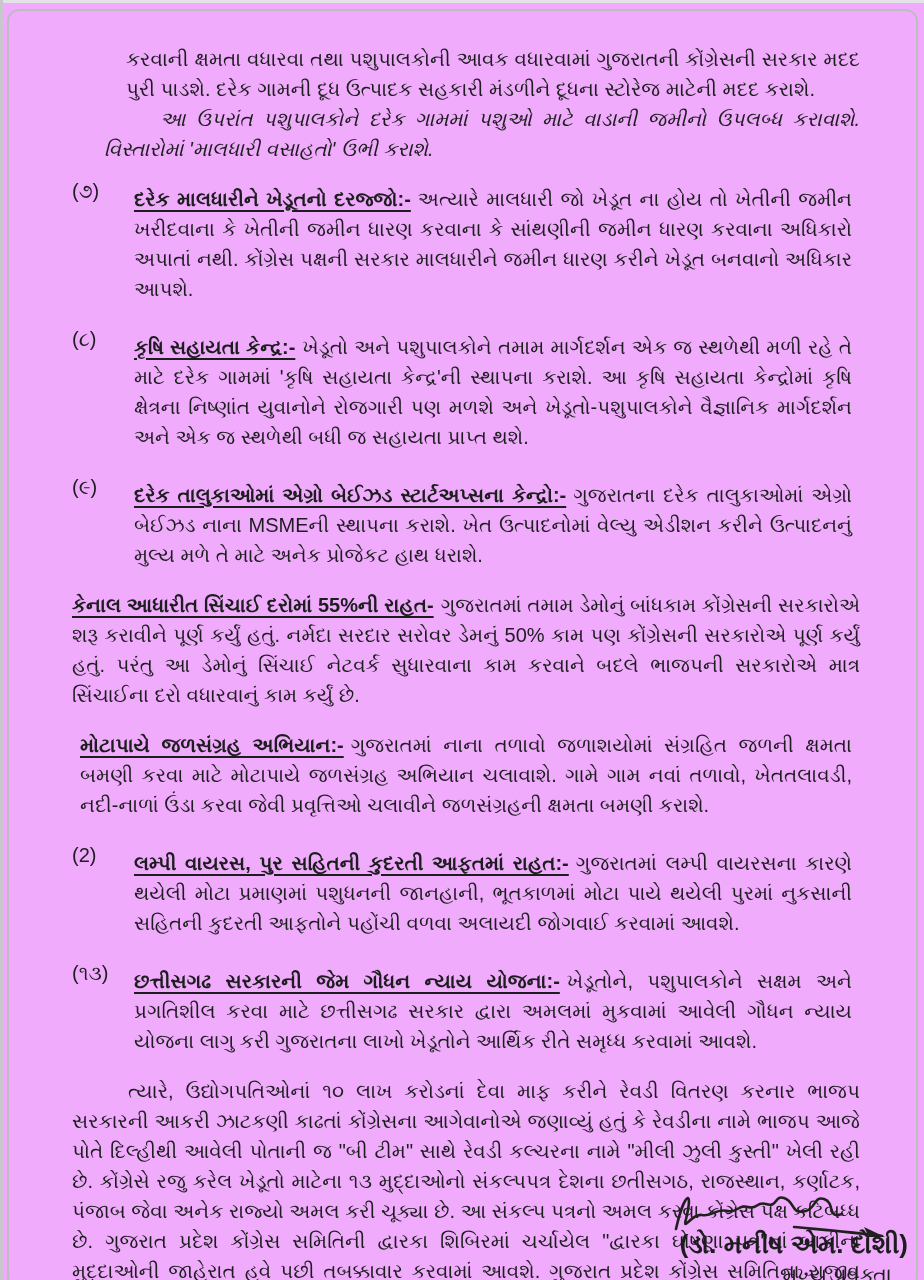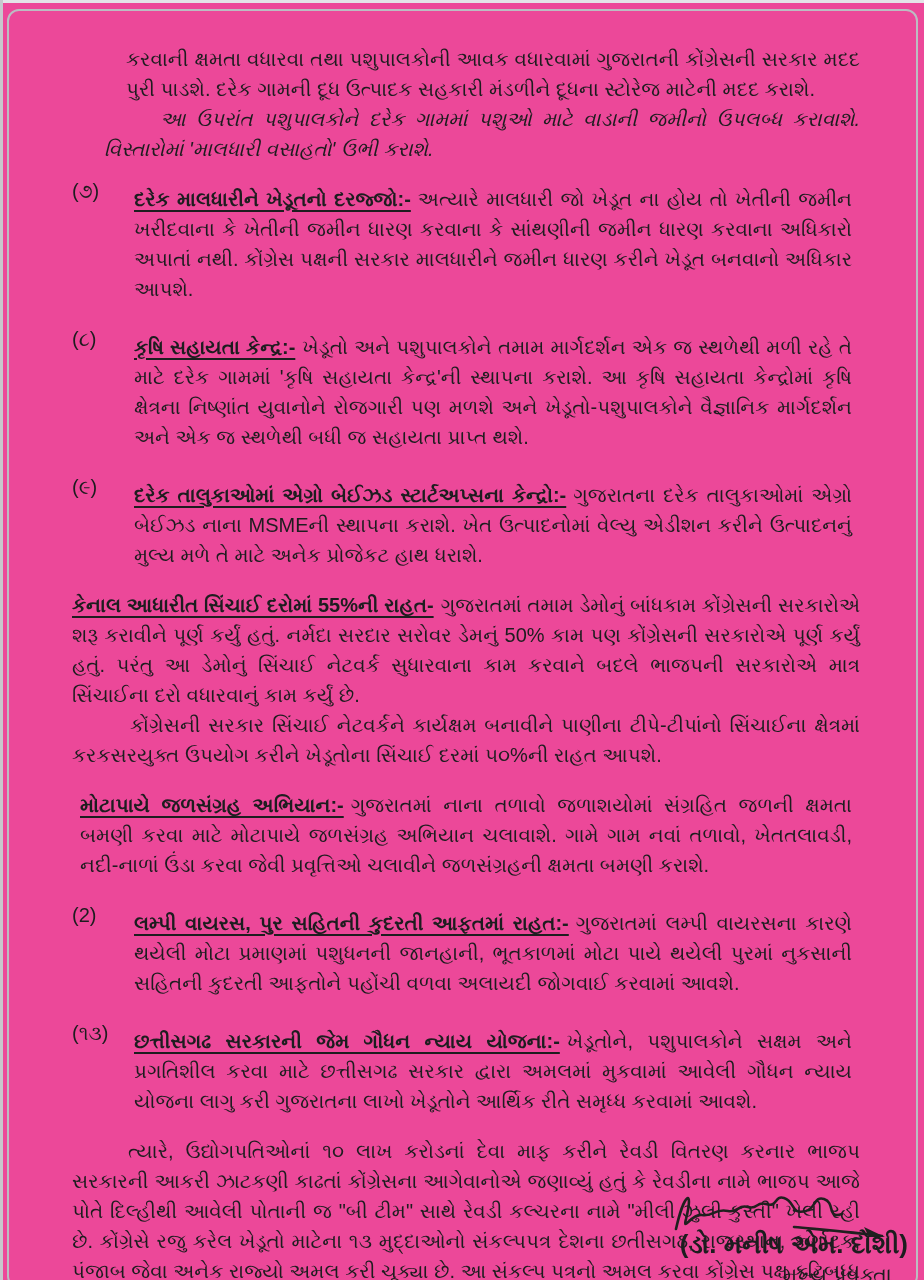--- a/index.html
+++ b/index.html
@@ -5,21 +5,21 @@
   html,body{margin:0;padding:0;}
   body{
     width:924px;height:1280px;
     background:#f2f2f4;
     font-family:"Liberation Sans","DejaVu Sans",sans-serif;
     position:relative;
     overflow:hidden;
   }
   .scan{
     position:absolute;inset:0;
-    background:#ec4899;
+    background:#f0abfc;
   }
   .edge-shadow{
     position:absolute;left:0;top:0;bottom:0;width:3px;
     background:#c7c7cd;
   }
   .top-shadow{
     position:absolute;left:0;top:0;right:0;height:3px;
     background:#e4e4e8;
   }
   .frame{
@@ -90,21 +90,20 @@
     </div>
 
     <div class="item">
       <span class="num">(૯)</span>
       <p class="ibody"><span class="head">દરેક તાલુકાઓમાં એગ્રો બેઈઝડ સ્ટાર્ટઅપ્સના કેન્દ્રો:-</span><span>ગુજરાતના દરેક તાલુકાઓમાં એગ્રો બેઈઝડ નાના MSMEની સ્થાપના કરાશે. ખેત ઉત્પાદનોમાં વેલ્યુ એડીશન કરીને ઉત્પાદનનું મુલ્ય મળે તે માટે અનેક પ્રોજેકટ હાથ ધરાશે.</span></p>
     </div>
 
     <div class="item">
       <div class="ibody">
         <p class="para"><span class="head">કેનાલ આધારીત સિંચાઈ દરોમાં 55%ની રાહત-</span><span>ગુજરાતમાં તમામ ડેમોનું બાંધકામ કોંગ્રેસની સરકારોએ શરૂ કરાવીને પૂર્ણ કર્યું હતું. નર્મદા સરદાર સરોવર ડેમનું 50% કામ પણ કોંગ્રેસની સરકારોએ પૂર્ણ કર્યું હતું. પરંતુ આ ડેમોનું સિંચાઈ નેટવર્ક સુધારવાના કામ કરવાને બદલે ભાજપની સરકારોએ માત્ર સિંચાઈના દરો વધારવાનું કામ કર્યું છે.</span></p>
-        <p class="para sub-indent">કોંગ્રેસની સરકાર સિંચાઈ નેટવર્કને કાર્યક્ષમ બનાવીને પાણીના ટીપે-ટીપાંનો સિંચાઈના ક્ષેત્રમાં કરકસરયુક્ત ઉપયોગ કરીને ખેડૂતોના સિંચાઈ દરમાં ૫૦%ની રાહત આપશે.</p>
       </div>
     </div>
 
     <div class="item">
       <p class="ibody"><span class="head">મોટાપાયે જળસંગ્રહ અભિયાન:-</span><span>ગુજરાતમાં નાના તળાવો જળાશયોમાં સંગ્રહિત જળની ક્ષમતા બમણી કરવા માટે મોટાપાયે જળસંગ્રહ અભિયાન ચલાવાશે. ગામે ગામ નવાં તળાવો, ખેતતલાવડી, નદી-નાળાં ઉંડા કરવા જેવી પ્રવૃત્તિઓ ચલાવીને જળસંગ્રહની ક્ષમતા બમણી કરાશે.</span></p>
     </div>
 
     <div class="item">
       <span class="num">(2)</span>
       <p class="ibody"><span class="head">લમ્પી વાયરસ, પુર સહિતની કુદરતી આફતમાં રાહત:-</span><span>ગુજરાતમાં લમ્પી વાયરસના કારણે થયેલી મોટા પ્રમાણમાં પશુધનની જાનહાની, ભૂતકાળમાં મોટા પાયે થયેલી પુરમાં નુકસાની સહિતની કુદરતી આફતોને પહોંચી વળવા અલાયદી જોગવાઈ કરવામાં આવશે.</span></p>

